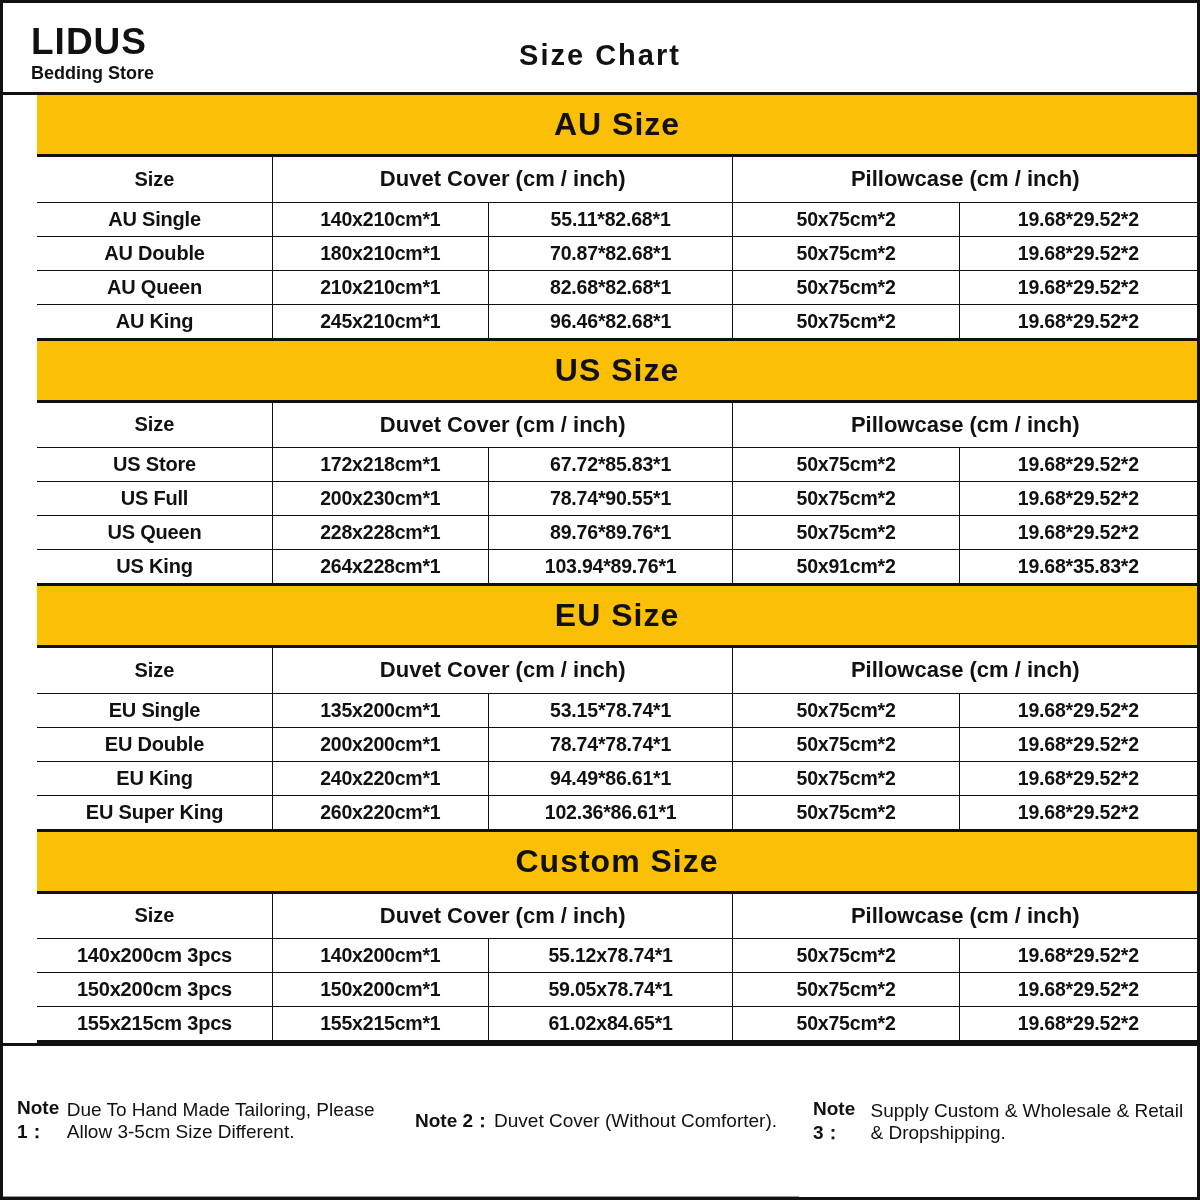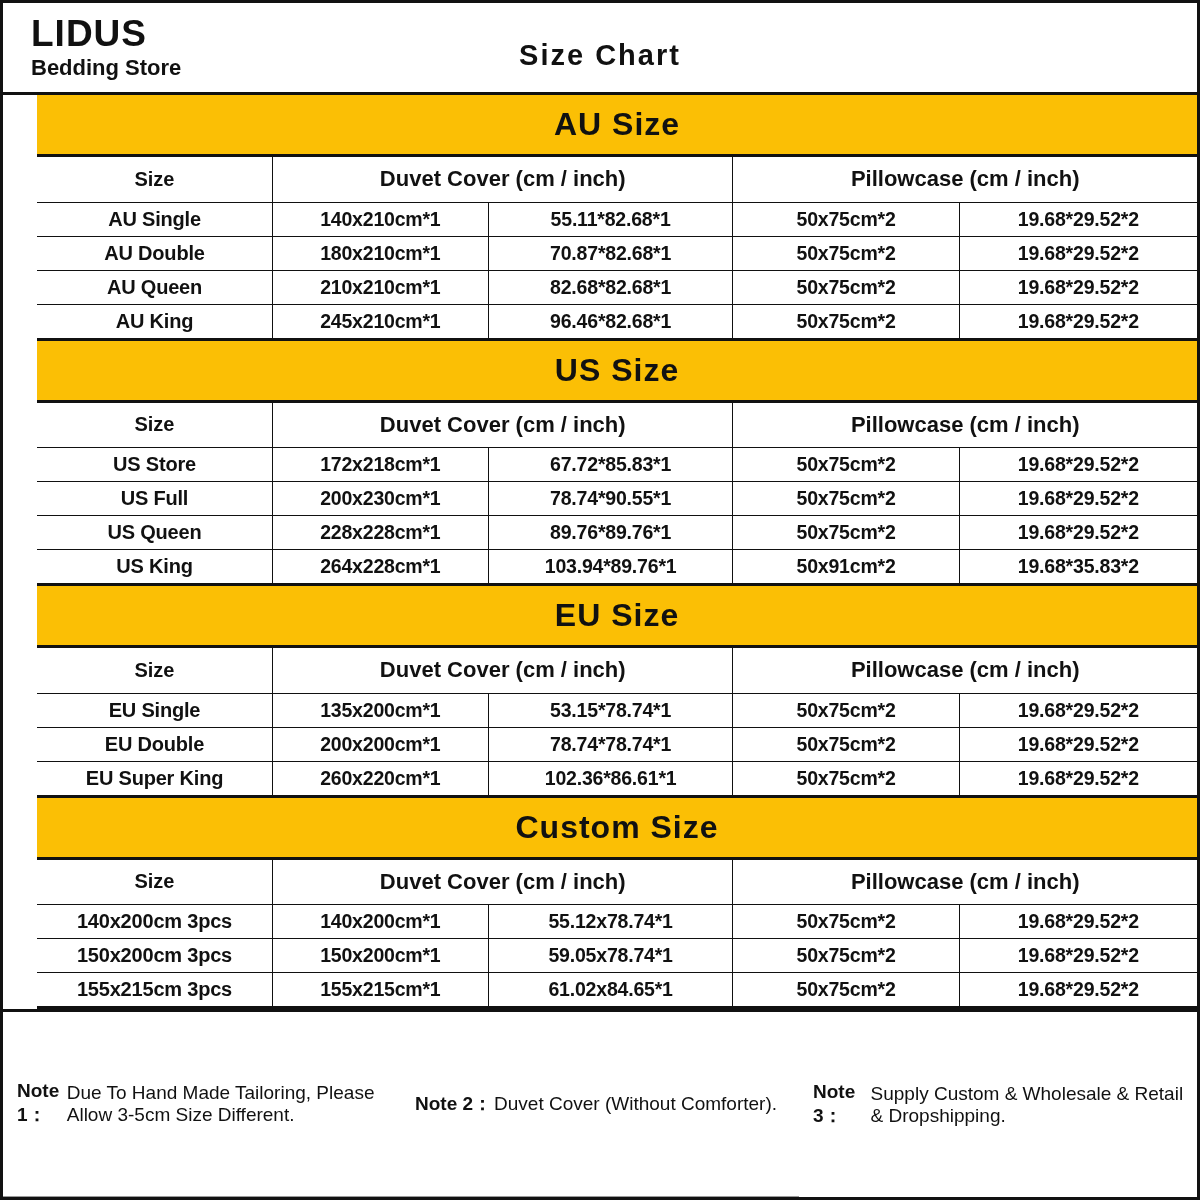--- a/index.html
+++ b/index.html
@@ -25,30 +25,30 @@
     height: 92px;
     display: flex;
     align-items: center;
     position: relative;
     border-bottom: 3px solid #111111;
     flex: 0 0 auto;
   }
   .brand {
     position: absolute;
     left: 28px;
-    top: 12px;
+    top: 20px;
   }
   .brand-name {
     font-size: 37px;
     font-weight: bold;
     letter-spacing: 1px;
     line-height: 1.05;
   }
   .brand-sub {
-    font-size: 22px;
+    font-size: 18px;
     font-weight: bold;
     letter-spacing: 0px;
     margin-top: 1px;
   }
   .doc-title {
     width: 100%;
     text-align: center;
     font-size: 29px;
     font-weight: bold;
     letter-spacing: 2px;
@@ -276,20 +276,27 @@
             <td>19.68*29.52*2</td>
           </tr>
           <tr>
             <td class="size-cell">EU Double</td>
             <td>200x200cm*1</td>
             <td>78.74*78.74*1</td>
             <td>50x75cm*2</td>
             <td>19.68*29.52*2</td>
           </tr>
           <tr>
+            <td class="size-cell">EU King</td>
+            <td>240x220cm*1</td>
+            <td>94.49*86.61*1</td>
+            <td>50x75cm*2</td>
+            <td>19.68*29.52*2</td>
+          </tr>
+          <tr>
             <td class="size-cell">EU Super King</td>
             <td>260x220cm*1</td>
             <td>102.36*86.61*1</td>
             <td>50x75cm*2</td>
             <td>19.68*29.52*2</td>
           </tr>
         </tbody>
       </table>
     </div>
   </div>

